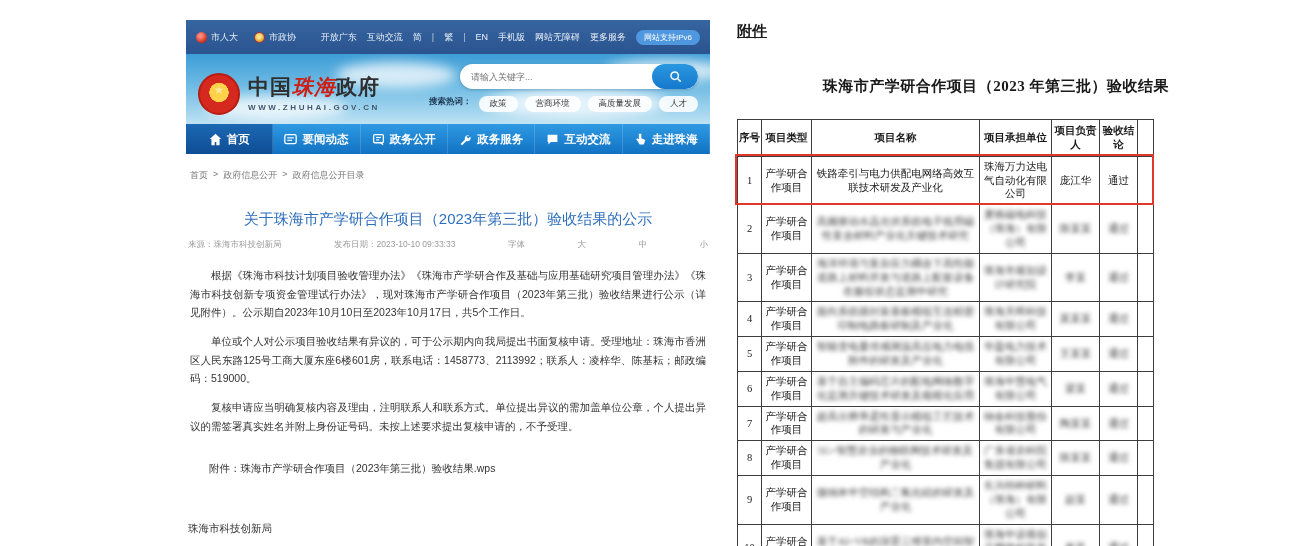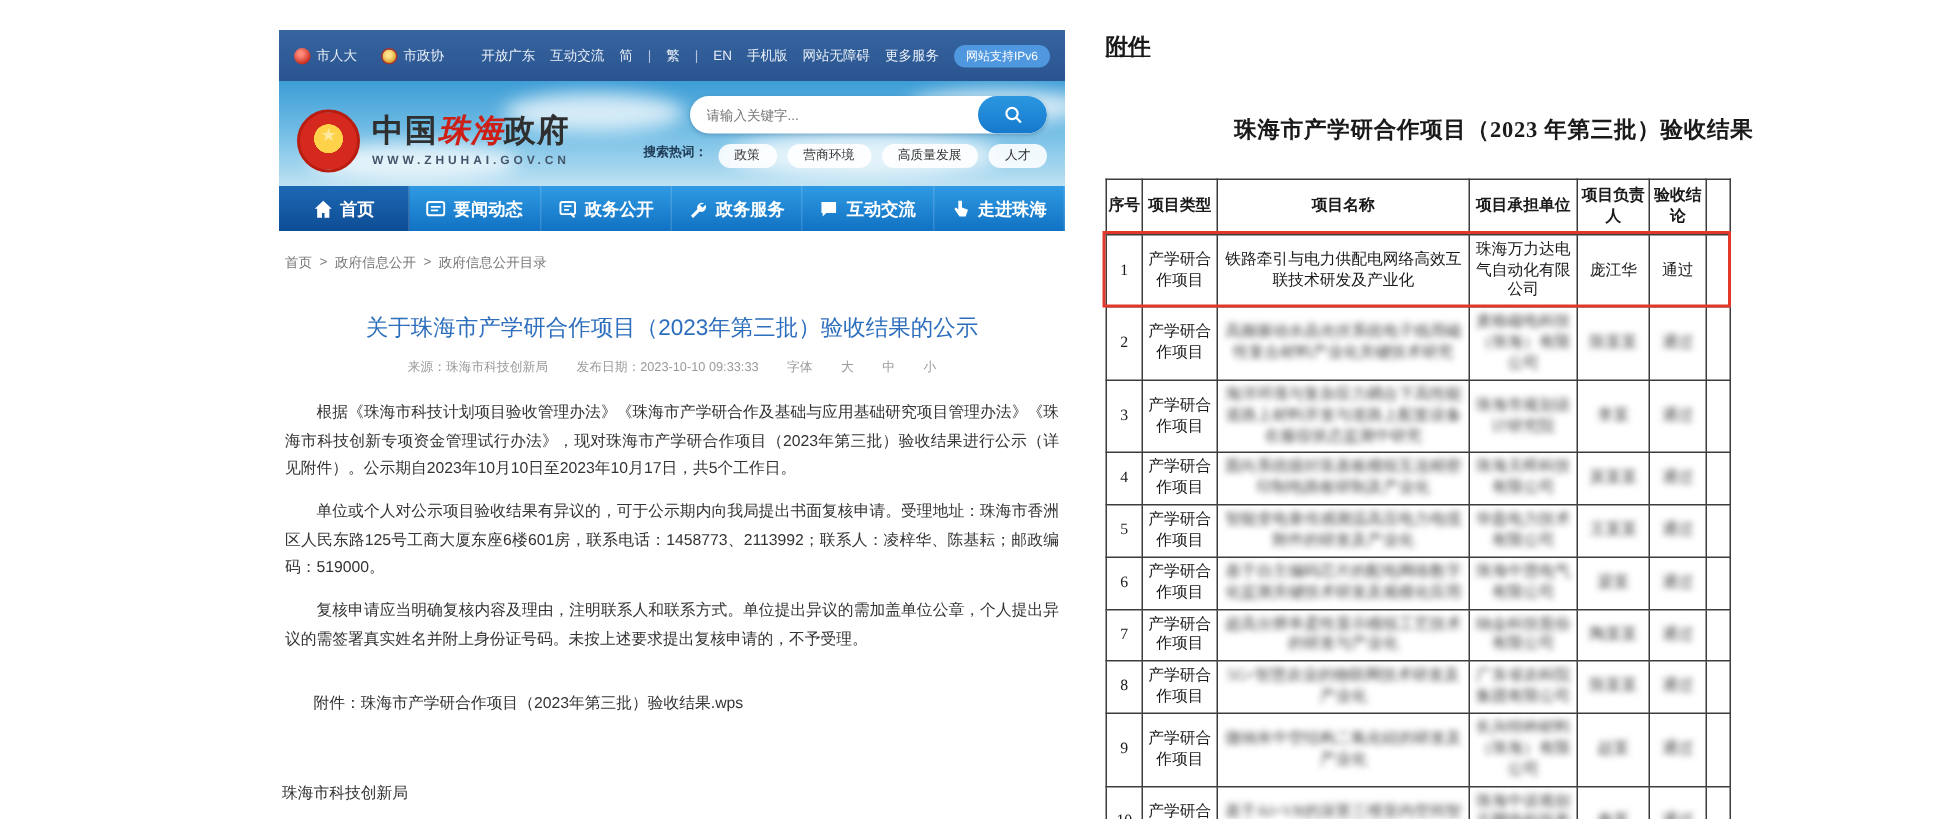--- a/index.html
+++ b/index.html
@@ -53,21 +53,21 @@
   .nav { height:30px; background:linear-gradient(#2f9ae3,#1172c3); display:flex; }
   .nav-item { flex:1; display:flex; align-items:center; justify-content:center; gap:5px;
     color:#fff; font-size:11.5px; font-weight:bold; cursor:pointer; border-right:1px solid rgba(255,255,255,.15); }
   .nav-item.active { background:linear-gradient(#1c68b3,#0e4d95); }
   .nav-item svg { width:13px; height:13px; fill:#fff; }
 
   .content { padding:13px 2px 0; }
   .breadcrumb { font-size:9px; color:#777; display:flex; gap:5px; margin:2px 0 0 2px; }
   .breadcrumb .crumb { cursor:pointer; }
   .article-title { font-size:15px; font-weight:normal; color:#2e6fbd; text-align:center; margin:26px 18px 10px; line-height:1.4; }
-  .meta { font-size:8.5px; color:#9a9a9a; display:flex; justify-content:center; gap:19px; margin-bottom:15px; }
+  .meta { font-size:8.5px; color:#9a9a9a; display:flex; justify-content:space-between; gap:19px; margin-bottom:15px; }
   .meta .fsz { cursor:pointer; }
   .para { font-size:10.5px; color:#333; line-height:1.78; text-indent:2em; text-align:justify; margin:0 2px 10px; }
   .attach { font-size:10.5px; color:#333; text-indent:2em; margin-top:26px; cursor:pointer; }
   .sign { font-size:10.5px; color:#333; padding-right:30px; margin-top:46px; }
 
   
   .doc { position:absolute; left:737px; top:22px; width:432px; color:#1a1a1a;
     font-family:"Liberation Serif","DejaVu Serif",serif; }
   .doc-label { font-size:15px; font-weight:bold;text-decoration:underline; }
   .doc-title { text-align:right; font-size:15px; font-weight:bold; margin-top:36px; letter-spacing:.5px; }

